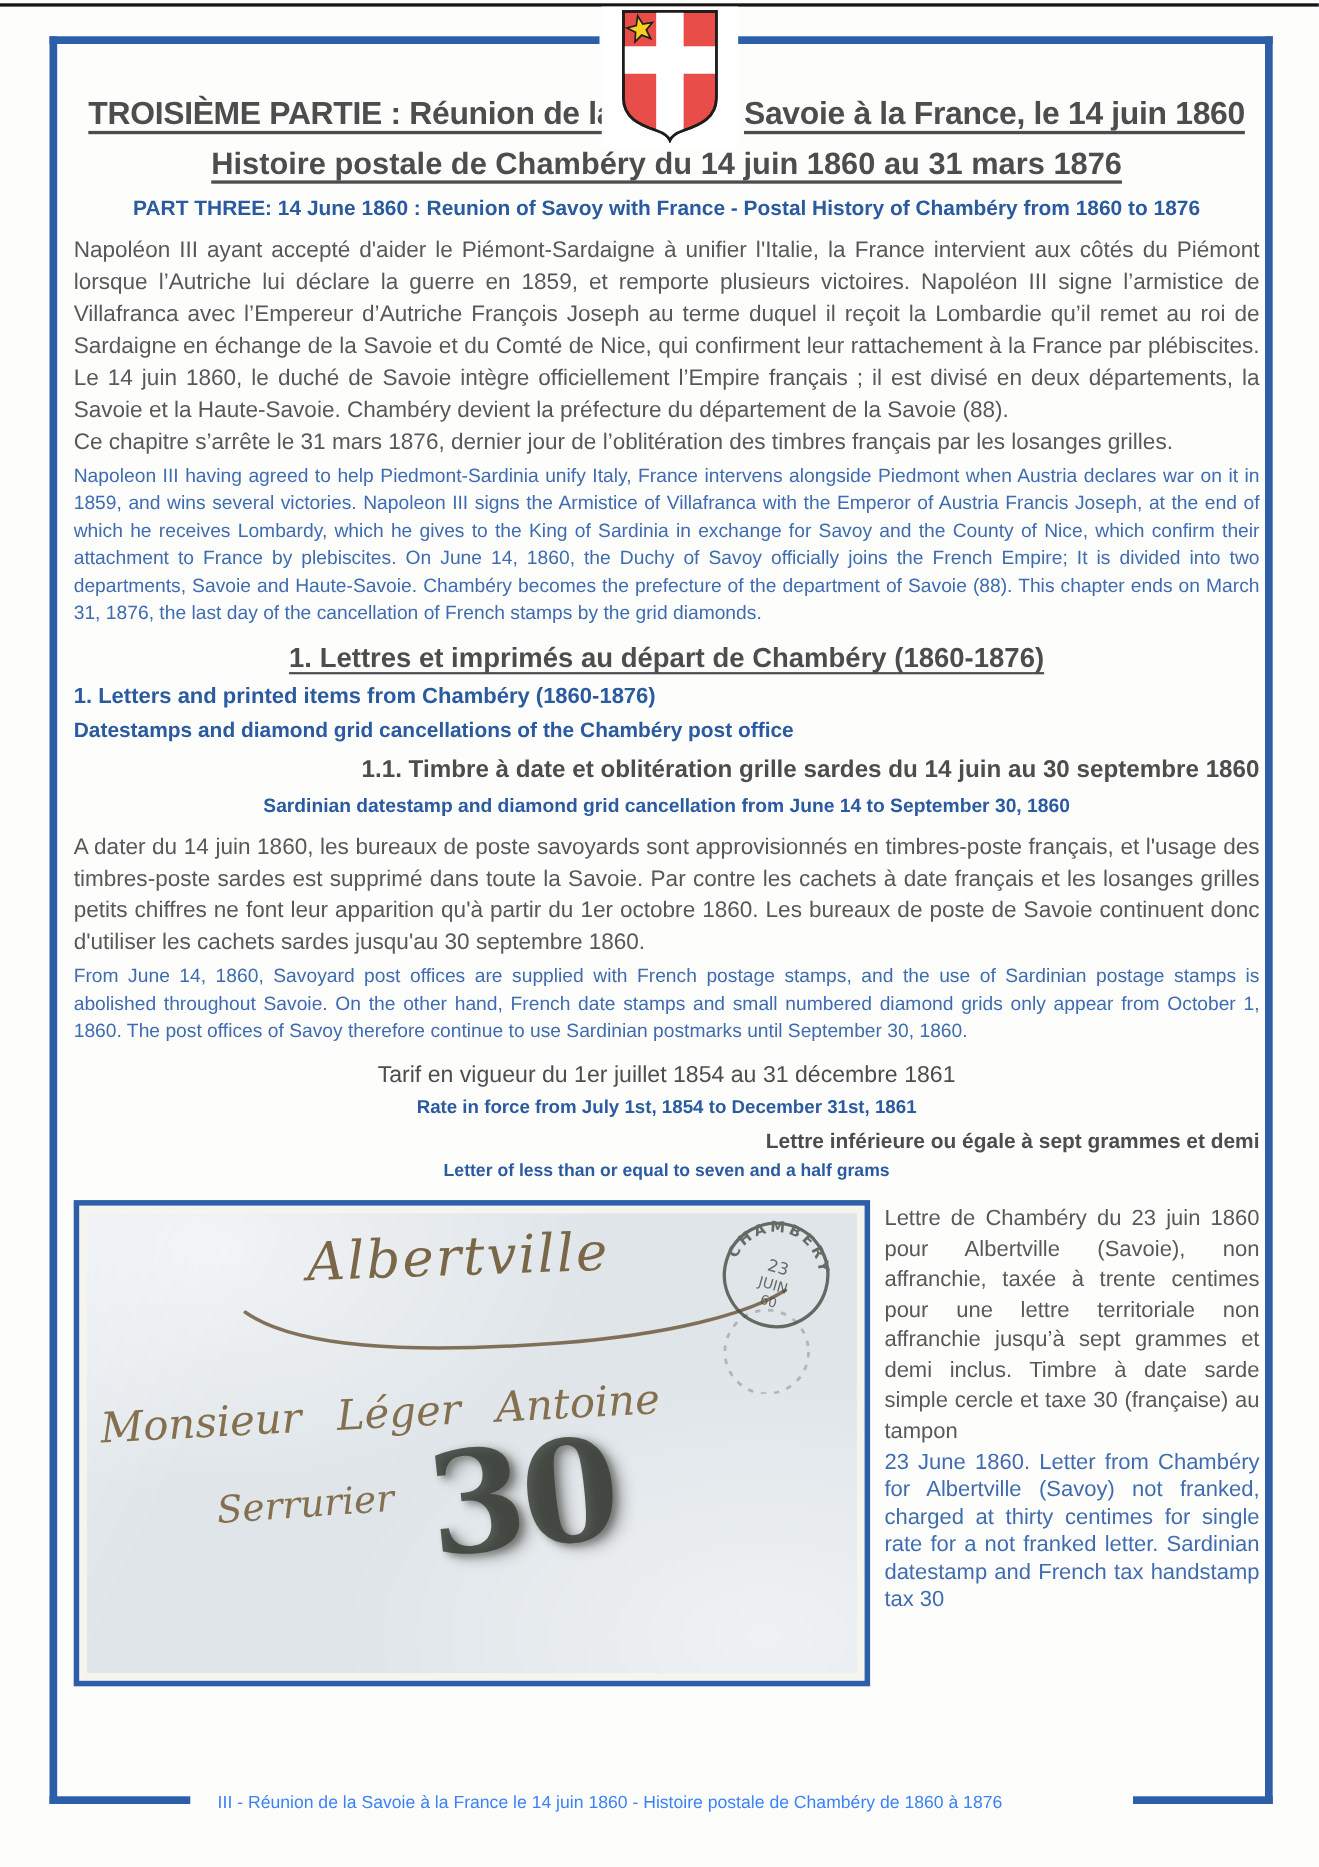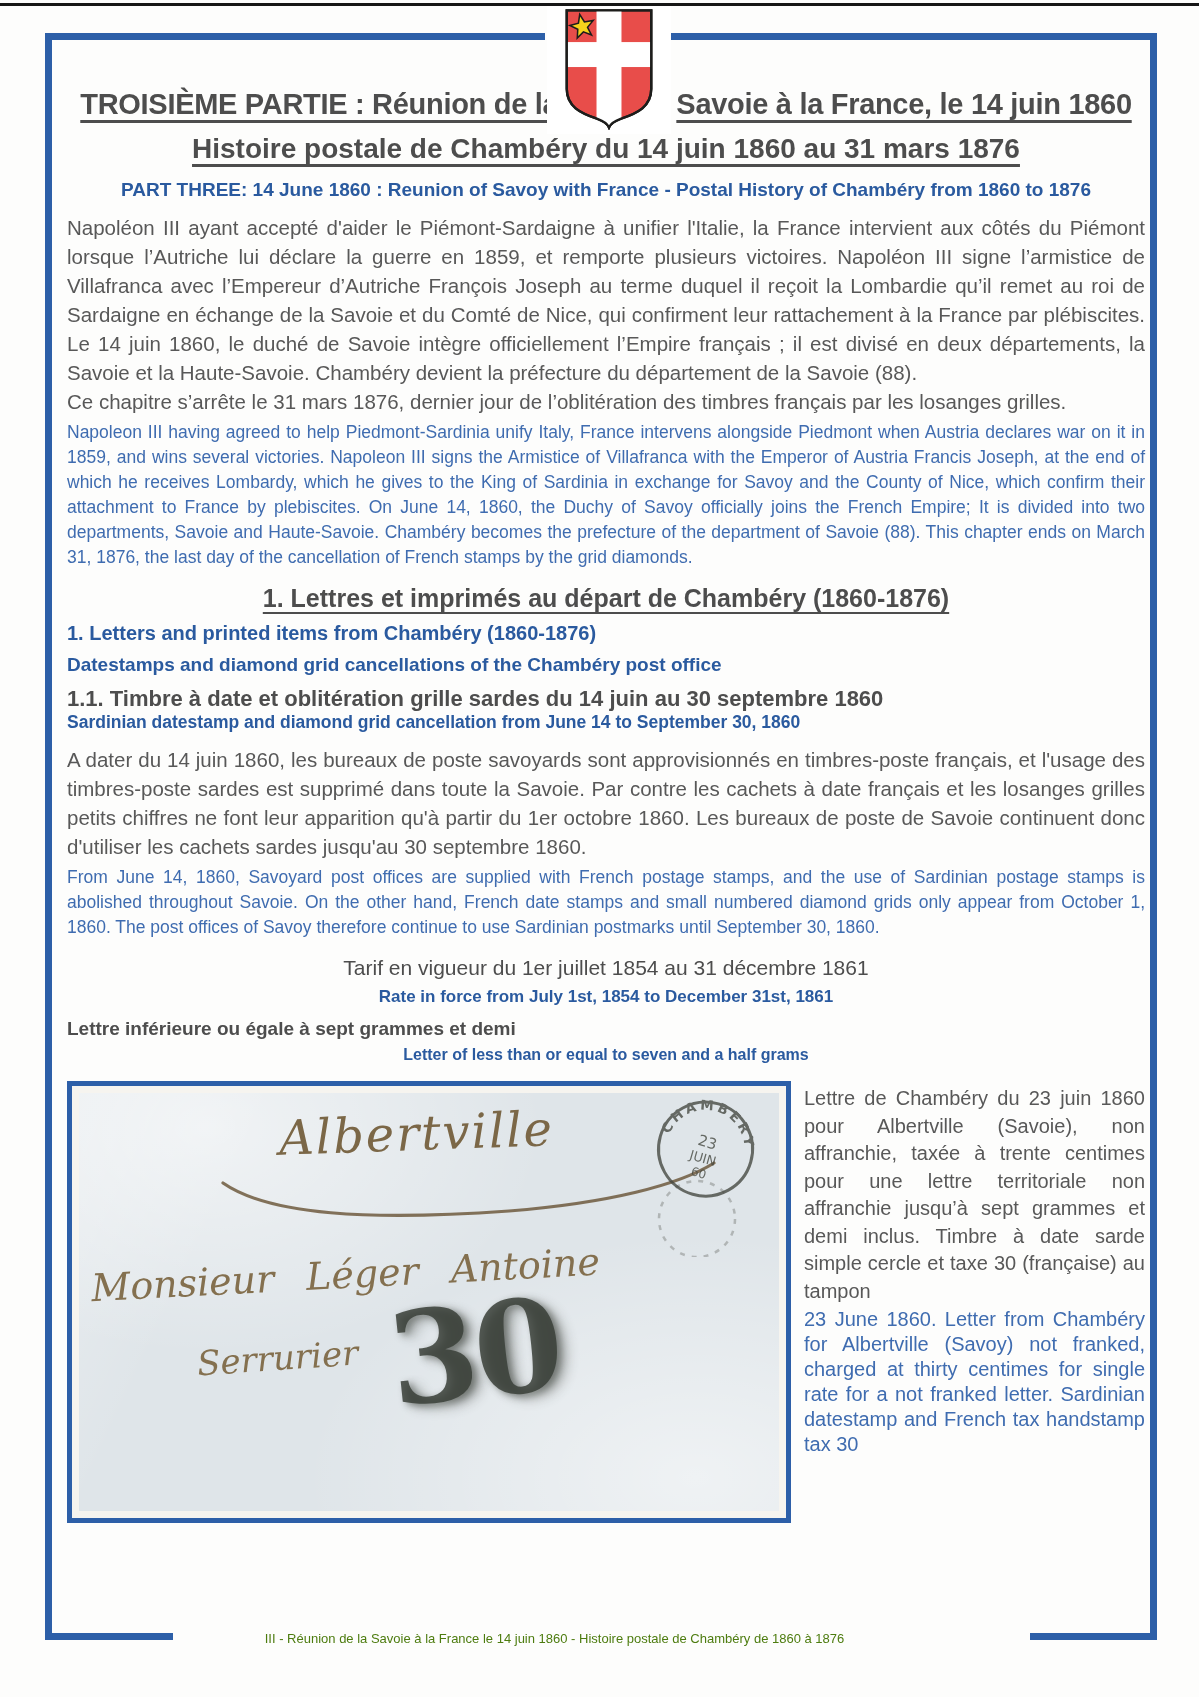--- a/index.html
+++ b/index.html
@@ -34,26 +34,26 @@
   .fr-body{margin:12px 0 0 0;font-size:20.5px;line-height:29px;text-align:justify;color:#585858;}
   .fr-body.cont{margin-top:0;}
   .en-body{margin:4px 0 0 0;font-size:17.5px;line-height:25px;text-align:justify;color:#3f6cb0;}
 
   .h-fr-u{margin:14px 0 0 0;text-align:center;font-weight:bold;color:#4d4d4d;}
   .h-fr-u span{text-decoration:underline;text-decoration-thickness:2px;text-underline-offset:5px;}
   .h1size{font-size:25px;}
   .h2size{font-size:23.5px;margin-top:10px;}
   .h-en{margin-top:9px;text-align:left;font-weight:bold;color:#2a5a9f;font-size:20px;}
   .h-en2{font-size:19px;}
-  .h-fr-p{margin:10px 0 0 0;text-align:left;font-weight:bold;color:#4d4d4d;font-size:22px;}
-  .h-en3{margin-top:0;text-align:left;font-weight:bold;color:#2a5a9f;font-size:17.5px;}
+  .h-fr-p{margin:10px 0 0 0;text-align:right;font-weight:bold;color:#4d4d4d;font-size:22px;}
+  .h-en3{margin-top:10px;text-align:center;font-weight:bold;color:#2a5a9f;font-size:17.5px;}
 
   .tarif-fr{margin-top:16px;text-align:center;font-weight:normal;color:#4d4d4d;font-size:21px;}
   .tarif-en{margin-top:7px;text-align:center;font-weight:bold;color:#2a5a9f;font-size:17px;}
-  .weight-fr{margin-top:11px;text-align:left;font-weight:bold;color:#4d4d4d;font-size:19px;}
+  .weight-fr{margin-top:11px;text-align:right;font-weight:bold;color:#4d4d4d;font-size:19px;}
   .weight-en{margin-top:6px;text-align:center;font-weight:bold;color:#2a5a9f;font-size:16px;}
 
   .exhibit-row{margin-top:17px;display:flex;gap:13px;align-items:flex-start;}
   .letter-frame{flex:none;width:700px;height:418px;border:5px solid #2d5fa8;background:#f6f4ef;padding:7px;}
   .letter{width:100%;height:100%;position:relative;overflow:hidden;
     background:
       radial-gradient(ellipse at 18% 8%, rgba(255,255,255,.55), transparent 42%),
       radial-gradient(ellipse at 88% 92%, rgba(255,255,255,.5), transparent 45%),
       linear-gradient(115deg, rgba(255,255,255,.3) 0%, transparent 22%),
       #dfe5e9;}
@@ -65,21 +65,21 @@
   .datestamp{position:absolute;left:560px;top:-6px;}
   .tax30{position:absolute;left:310px;top:195px;font-family:"DejaVu Serif", serif;font-weight:bold;
     font-size:128px;line-height:1;color:rgba(58,64,56,.85);transform:rotate(-6deg);letter-spacing:-4px;
     text-shadow:4px 3px 7px rgba(58,64,56,.55), 10px 6px 12px rgba(58,64,56,.3);}
 
   .caption{flex:1;padding-top:4px;}
   .caption-fr{margin:0;font-size:20px;line-height:27.5px;text-align:justify;color:#585858;}
   .caption-en{margin:2px 0 0 0;font-size:20px;line-height:25px;text-align:justify;color:#3f6cb0;}
 
   .footer{position:absolute;left:0;top:1631px;width:1109px;text-align:center;
-    font-size:13px;color:#4d7c0f;}
+    font-size:16px;color:#3b82f6;}
 </style>
 </head>
 <body>
 
 <div class="scan-topline"></div>
 
 <div class="fb fb-left"></div>
 <div class="fb fb-right"></div>
 <div class="fb fb-top-l"></div>
 <div class="fb fb-top-r"></div>

